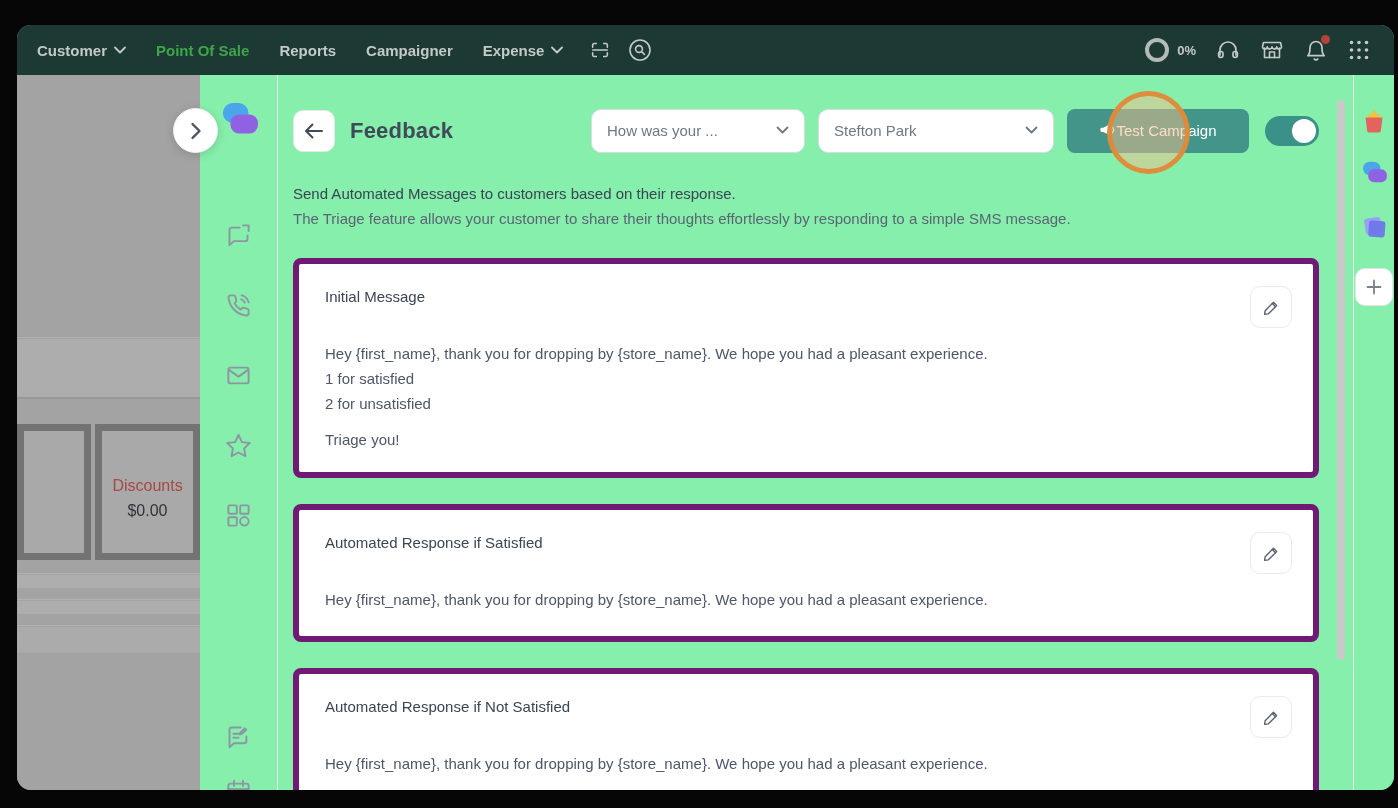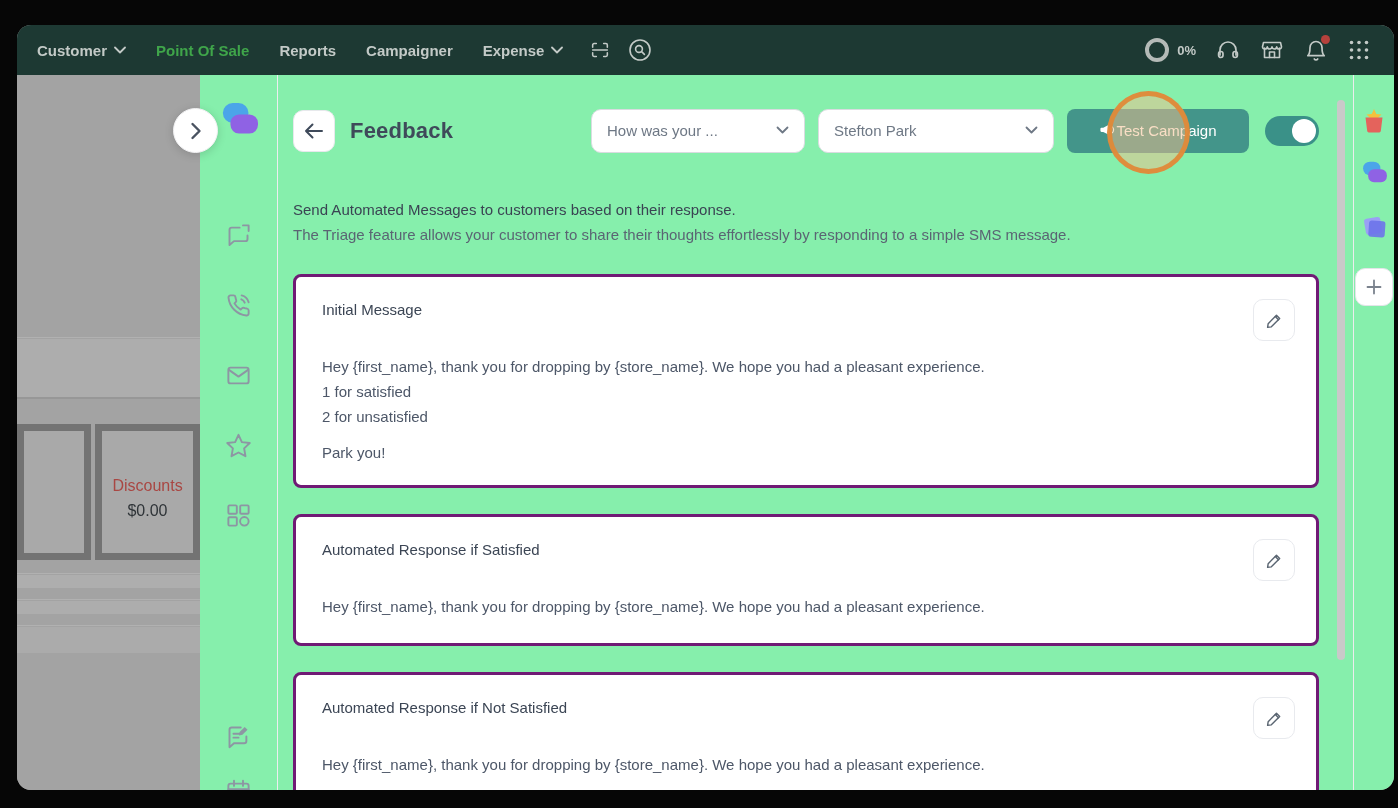--- a/index.html
+++ b/index.html
@@ -75,26 +75,26 @@
   .dd-store { width:236px; }
   .test-btn { height:44px; width:182px; background:#43958a; border:none; border-radius:8px;
               color:#fff; font-size:15px; font-weight:500; display:flex; align-items:center;
               justify-content:center; cursor:pointer;
               font-family:"Liberation Sans", sans-serif; }
   .toggle { width:54px; height:30px; border-radius:15px; background:#3a9188;
             position:relative; margin-left:3px; cursor:pointer; flex:none; }
   .toggle-knob { position:absolute; right:3px; top:3px; width:24px; height:24px;
                  background:#fff; border-radius:50%; }
 
-  .desc { margin-top:44px; font-size:15px; line-height:25px; }
+  .desc { margin-top:28px; font-size:15px; line-height:25px; }
   .desc-line1 { color:#3a4453; }
   .desc-line2 { color:#5a6573; }
 
   .cards { margin-top:27px; display:flex; flex-direction:column; gap:26px; }
-  .card { border:3px solid #701a75; border-radius:8px; background:#fff;
+  .card { border:6px solid #701a75; border-radius:8px; background:#fff;
           padding:24px 24px 24px 26px; position:relative; }
   .card-title { font-size:15px; color:#3b4554; font-weight:500; }
   .edit-btn { position:absolute; top:22px; right:21px; width:42px; height:42px;
               border:1px solid #e8eaee; border-radius:10px; background:#fff;
               display:flex; align-items:center; justify-content:center; cursor:pointer; }
   .card-body { margin-top:36px; font-size:15px; color:#4d5768; line-height:25px; }
   .card-footer { margin-top:15px; font-size:15px; color:#4d5768; }
 
   .scrollbar { position:absolute; left:1137px; top:25px; width:8px; height:560px;
                background:#c9c9c9; border-radius:4px; z-index:4; }
@@ -333,21 +333,21 @@
               <svg width="19" height="19" viewBox="0 0 24 24" fill="none" stroke="#5b6672" stroke-width="1.8" stroke-linecap="round" stroke-linejoin="round">
                   <path d="M14.5 5.5l4 4L8 20l-4.7.7L4 16z"></path>
                   <path d="M13 7l4 4"></path>
                 </svg>
             </button>
             <div class="card-body">
               <div>Hey {first_name}, thank you for dropping by {store_name}. We hope you had a pleasant experience.</div>
               <div>1 for satisfied</div>
               <div>2 for unsatisfied</div>
             </div>
-            <div class="card-footer">Park you!</div>
+            <div class="card-footer">Triage you!</div>
           </div>
 
           <div class="card">
             <div class="card-title">Automated Response if Satisfied</div>
             <button class="edit-btn">
               <svg width="19" height="19" viewBox="0 0 24 24" fill="none" stroke="#5b6672" stroke-width="1.8" stroke-linecap="round" stroke-linejoin="round">
                   <path d="M14.5 5.5l4 4L8 20l-4.7.7L4 16z"></path>
                   <path d="M13 7l4 4"></path>
                 </svg>
             </button>

